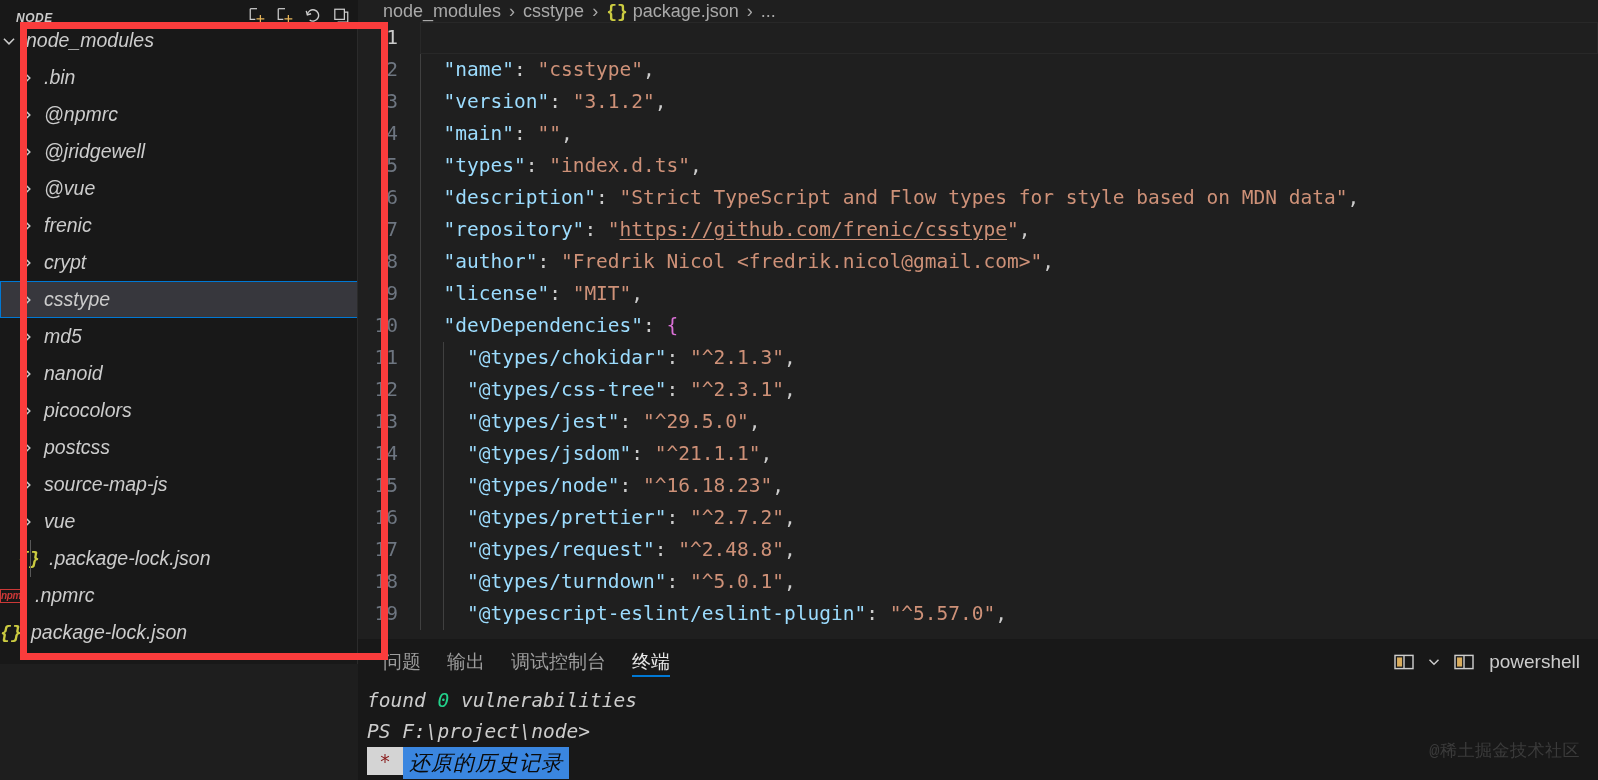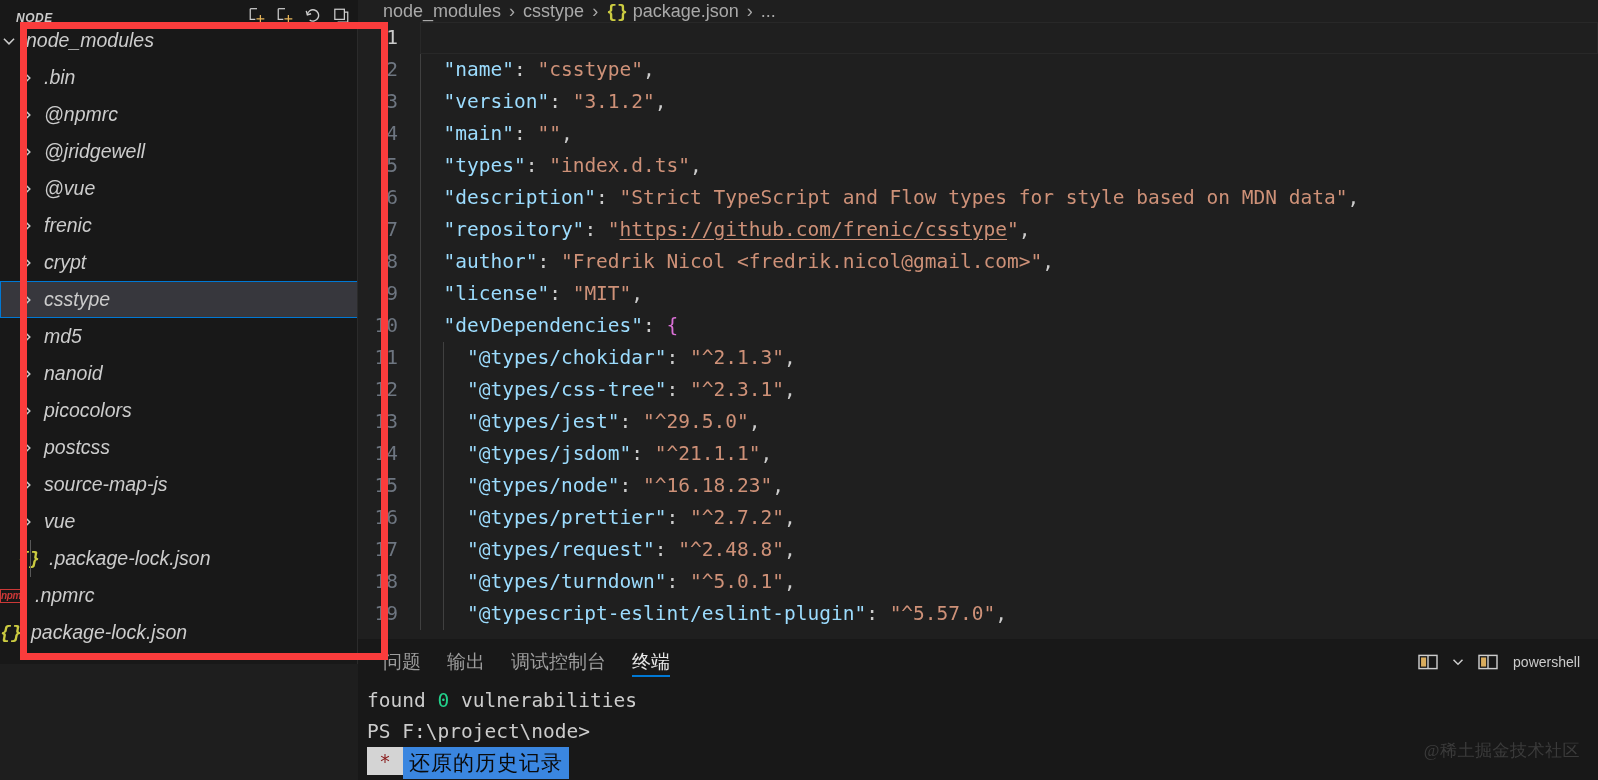--- a/index.html
+++ b/index.html
@@ -131,48 +131,48 @@
     font-family: "DejaVu Sans", sans-serif;
   }
   .ptab.active { color: #e7e7e7; }
   .ptab.active::after {
     content: ''; position: absolute; left: 13px; right: 13px; bottom: 8px;
     height: 2px; background: #0078d4;
   }
   #panel-actions { margin-left: auto; display: flex; align-items: center; gap: 9px; }
   #panel-actions .pico { width: 24px; height: 24px; display:block; }
   #panel-actions .pico svg { display:block; }
-  #shellname { font-size: 14px; color: #cccccc; margin-left: 4px; }
+  #shellname { font-size: 19px; color: #cccccc; margin-left: 4px; }
   .chevd { width: 18px; height: 18px; display:block; }
 
   #terminal {
     flex: 1 1 auto; position: relative;
     font-family: "DejaVu Sans Mono", monospace;
     font-size: 19.5px; line-height: 31px;
-    color: #cccccc; padding-left: 9px; overflow: hidden;
+    color: #cccccc; padding-left: 9px; overflow: hidden; font-style: italic;
   }
   #terminal .green { color: #23d18b; }
   #ime {
     position: absolute; left: 9px; top: 62px;
     display: flex; align-items: stretch; height: 28px;
     font-family: "DejaVu Sans", sans-serif;
   }
   #ime .imestar {
     background: #d4d4d4; color: #8b2020; width: 36px;
     display: flex; align-items: center; justify-content: center;
     font-size: 19px; line-height: 1;
   }
   #ime .imetext {
     background: #3a86e0; color: #0a0a0a; font-size: 21px;
     padding: 16px 6px; display: flex; align-items: center; letter-spacing: 1px;
   }
   #watermark {
     position: absolute; right: 18px; bottom: 18px;
     color: #3b3b3b; font-size: 17px;
-    font-family: Liberation Serif, serif;
+    font-family: Liberation Mono, monospace;
     letter-spacing: .5px;
   }
 
   
   #redbox {
     position: absolute; pointer-events: none;
     border: 7px solid #fa3c3c;
     left: 20px; top: 22px; width: 368px; height: 638px;
     z-index: 40;
   }

